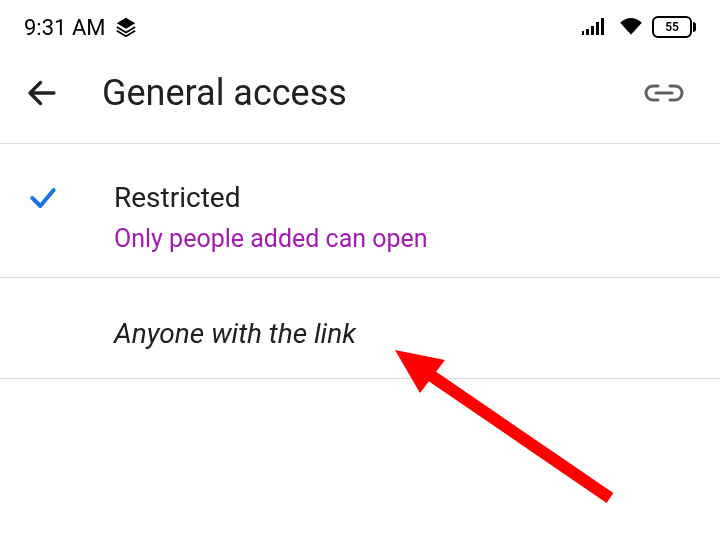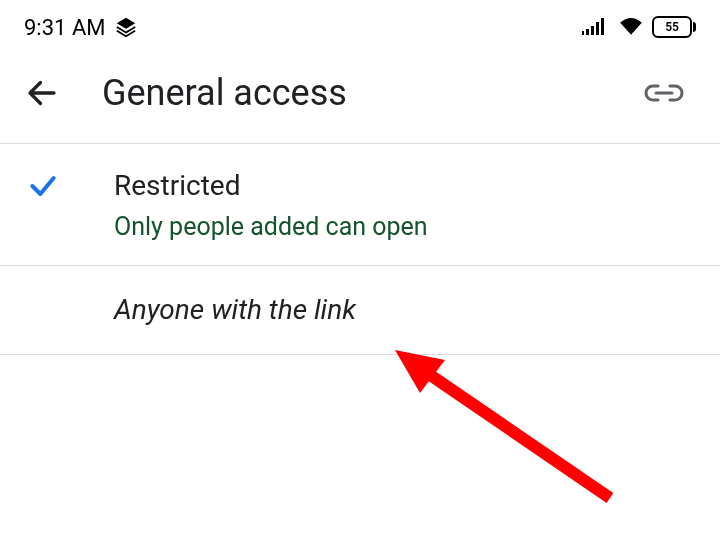--- a/index.html
+++ b/index.html
@@ -77,40 +77,40 @@
     .link-btn {
       display: flex;
       align-items: center;
       justify-content: flex-end;
     }
     .opt-list { }
     .opt-row {
       display: flex;
       border-top: 1px solid #dadce0;
       border-bottom: 1px solid #dadce0;
-      padding: 24px 24px 24px 24px;
+      padding: 36px 24px 24px 24px;
       margin-top: -1px;
     }
     .opt-leading {
       width: 90px;
       display: flex;
       justify-content: flex-start;
       padding-top: 2px;
     }
     .opt-body { flex: 1; }
     .opt-title {
       font-size: 28px;
       font-weight: 400;
       color: #202124;
       line-height: 1.3;
     }
     .opt-desc {
       font-size: 25px;
       font-weight: 400;
-      color: #14532d;
+      color: #a21caf;
       margin-top: 8px;
     }
     .opt-single .opt-title { line-height: 1.4; font-style: italic; }
     .annotation-arrow {
       position: absolute;
       left: 365px;
       top: 338px;
       width: 300px;
       height: 200px;
       pointer-events: none;

